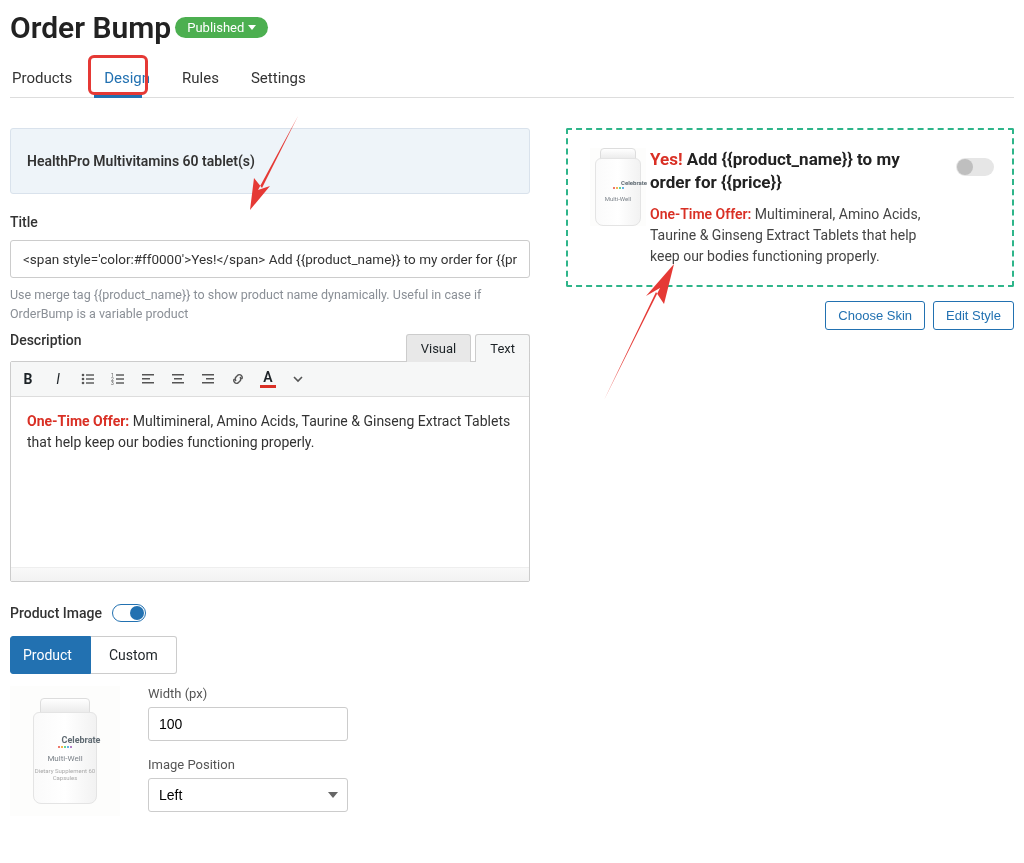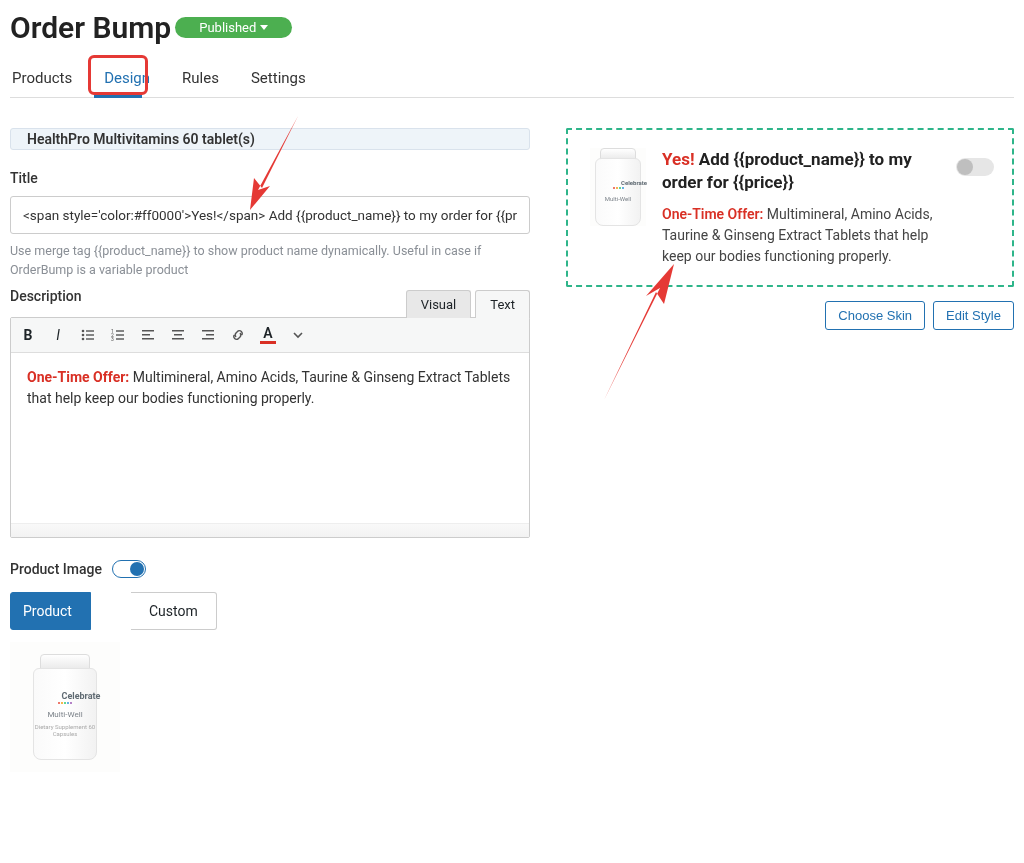--- a/index.html
+++ b/index.html
@@ -7,38 +7,38 @@
     font-family: -apple-system, BlinkMacSystemFont, "Segoe UI", Roboto, Arial, sans-serif;
     background: #fff;
     color: #1d2327;
     padding: 10px;
     width: 1024px;
   }
   .header { display:flex; align-items:center; gap:4px; margin-bottom:16px; }
   .header h1 { font-size:30px; font-weight:600; color:#222; }
   .status-badge {
     background:#4caf50; color:#fff; font-size:13px;
-    padding:3px 24px; border-radius:12px; display:flex; align-items:center; gap:4px;
+    padding:3px 12px; border-radius:12px; display:flex; align-items:center; gap:4px;
   }
   .chevron-down { width:0; height:0; border-left:4px solid transparent;
     border-right:4px solid transparent; border-top:5px solid #fff; }
   .tabs { display:flex; gap:28px; border-bottom:1px solid #ddd; padding-bottom:0; margin-bottom:30px; position:relative; }
   .tab { font-size:15px; color:#333; padding:8px 2px 10px; cursor:pointer; }
   .tab.active { color:#2271b1; }
   .tab-highlight {
     position:absolute; border:3px solid #e53935; border-radius:6px;
     left:78px; top:-6px; width:60px; height:40px;
   }
   .tab-underline { position:absolute; bottom:-1px; left:84px; width:48px; height:3px; background:#2271b1;}
   .main { display:flex; gap:36px; align-items:flex-start; }
   .left { width:520px; }
   .right { flex:1; }
 
   .product-header {
-    background:#eef4f9; border:1px solid #d9e2ec; padding:2px 16px;
+    background:#eef4f9; border:1px solid #d9e2ec; padding:24px 16px;
     font-size:14px; font-weight:600; color:#333; border-radius:3px; margin-bottom:20px;
   }
   .field-label { font-size:14px; font-weight:500; color:#333; margin-bottom:10px; display:block;}
   .text-input {
     width:100%; border:1px solid #ccc; border-radius:3px;
     padding:10px 12px; font-size:13.5px; color:#333;
     font-family:inherit; margin-bottom:8px;
   }
   .help-text { font-size:12.5px; color:#8a8f96; line-height:1.5; margin-bottom:8px; }
 
@@ -68,21 +68,21 @@
   .row-flex { display:flex; align-items:center; gap:10px; margin:22px 0 14px;}
   .toggle { width:34px; height:18px; background:#fff; border:1px solid #2271b1;
     border-radius:20px; position:relative; }
   .toggle .knob { position:absolute; right:1px; top:1px; width:14px; height:14px;
     border-radius:50%; background:#2271b1; }
 
   .sub-tabs { display:flex; margin-bottom:12px; }
   .sub-tab { padding:10px 18px; font-size:14px; border:1px solid #ccc; cursor:pointer; background:#fff;}
   .sub-tab.active { background:#2271b1; color:#fff; border-color:#2271b1; }
   .sub-tab:first-child { border-radius:3px 0 0 3px;padding-left:12px; }
-  .sub-tab:last-child { border-radius:0 3px 3px 0; border-left:none;margin-left:40px;}
+  .sub-tab:last-child { border-radius:0 3px 3px 0; border-left:none;}
 
   .img-row { display:flex; gap:28px; align-items:flex-start; }
   .bottle {
     width:110px; height:130px; background:#fdfdfc;
     display:flex; flex-direction:column; align-items:center; justify-content:center;
     position:relative;
   }
   .bottle-body {
     width:64px; height:92px; background:linear-gradient(90deg,#fafafa,#fff,#f2f2f2);
     border:1px solid #e4e4e4; border-radius:6px 6px 8px 8px; position:relative;
@@ -101,21 +101,21 @@
   .select-wrap { position:relative; width:200px;}
   .select-wrap .chev { position:absolute; right:10px; top:50%; transform:translateY(-50%);
     width:0;height:0;border-left:5px solid transparent;border-right:5px solid transparent;
     border-top:6px solid #666;}
 
   
   .preview-box {
     border:2px dashed #2eb58a; border-radius:2px;
     padding:18px 22px; position:relative;
   }
-  .preview-row { display:flex; gap:16px; align-items:flex-start; }
+  .preview-row { display:flex; gap:4px; align-items:flex-start; }
   .preview-bottle { width:56px; flex-shrink:0; }
   .preview-bottle .bottle-cap{ width:36px; height:12px;}
   .preview-bottle .bottle-body{ width:46px; height:68px;}
   .preview-bottle .bottle-label-1{ font-size:6px;}
   .preview-bottle .bottle-label-2{ font-size:6px;}
   .preview-bottle .bottle-label-3{ font-size:4px;}
   .preview-text .heading { font-size:17px; font-weight:700; color:#222; line-height:1.35; margin-bottom:10px;}
   .preview-text .heading .red { color:#d93025; }
   .preview-text .desc { font-size:14px; color:#444; line-height:1.5; }
   .preview-text .desc .red-b { color:#d93025; font-weight:600;}
@@ -272,20 +272,30 @@
               <span style="background:#f39c12"></span>
               <span style="background:#2ecc71"></span>
               <span style="background:#3498db"></span>
               <span style="background:#9b59b6"></span>
             </div>
           <div class="bottle-label-2">Multi-Well</div>
           <div class="bottle-label-3">Dietary Supplement
 60 Capsules</div>
         </div>
       </div>
+      <div>
+        <label class="small-field-label">Width (px)</label>
+        <input class="small-input" type="text" value="100" style="">
+        <div style="height:16px;"></div>
+        <label class="small-field-label">Image Position</label>
+        <div class="select-wrap">
+          <input class="small-input" readonly="" style="width: 200px; cursor: pointer;" value="Left">
+          <div class="chev"></div>
+        </div>
+      </div>
     </div>
   </div>
 
   <div class="right" style="position:relative;">
     <div class="preview-box">
       <div class="preview-row">
         <div class="preview-bottle bottle" style="width:56px;height:auto;">
           <div class="bottle-cap"></div>
           <div class="bottle-body">
             <div class="bottle-label-1"><b>Celebrate</b></div>

